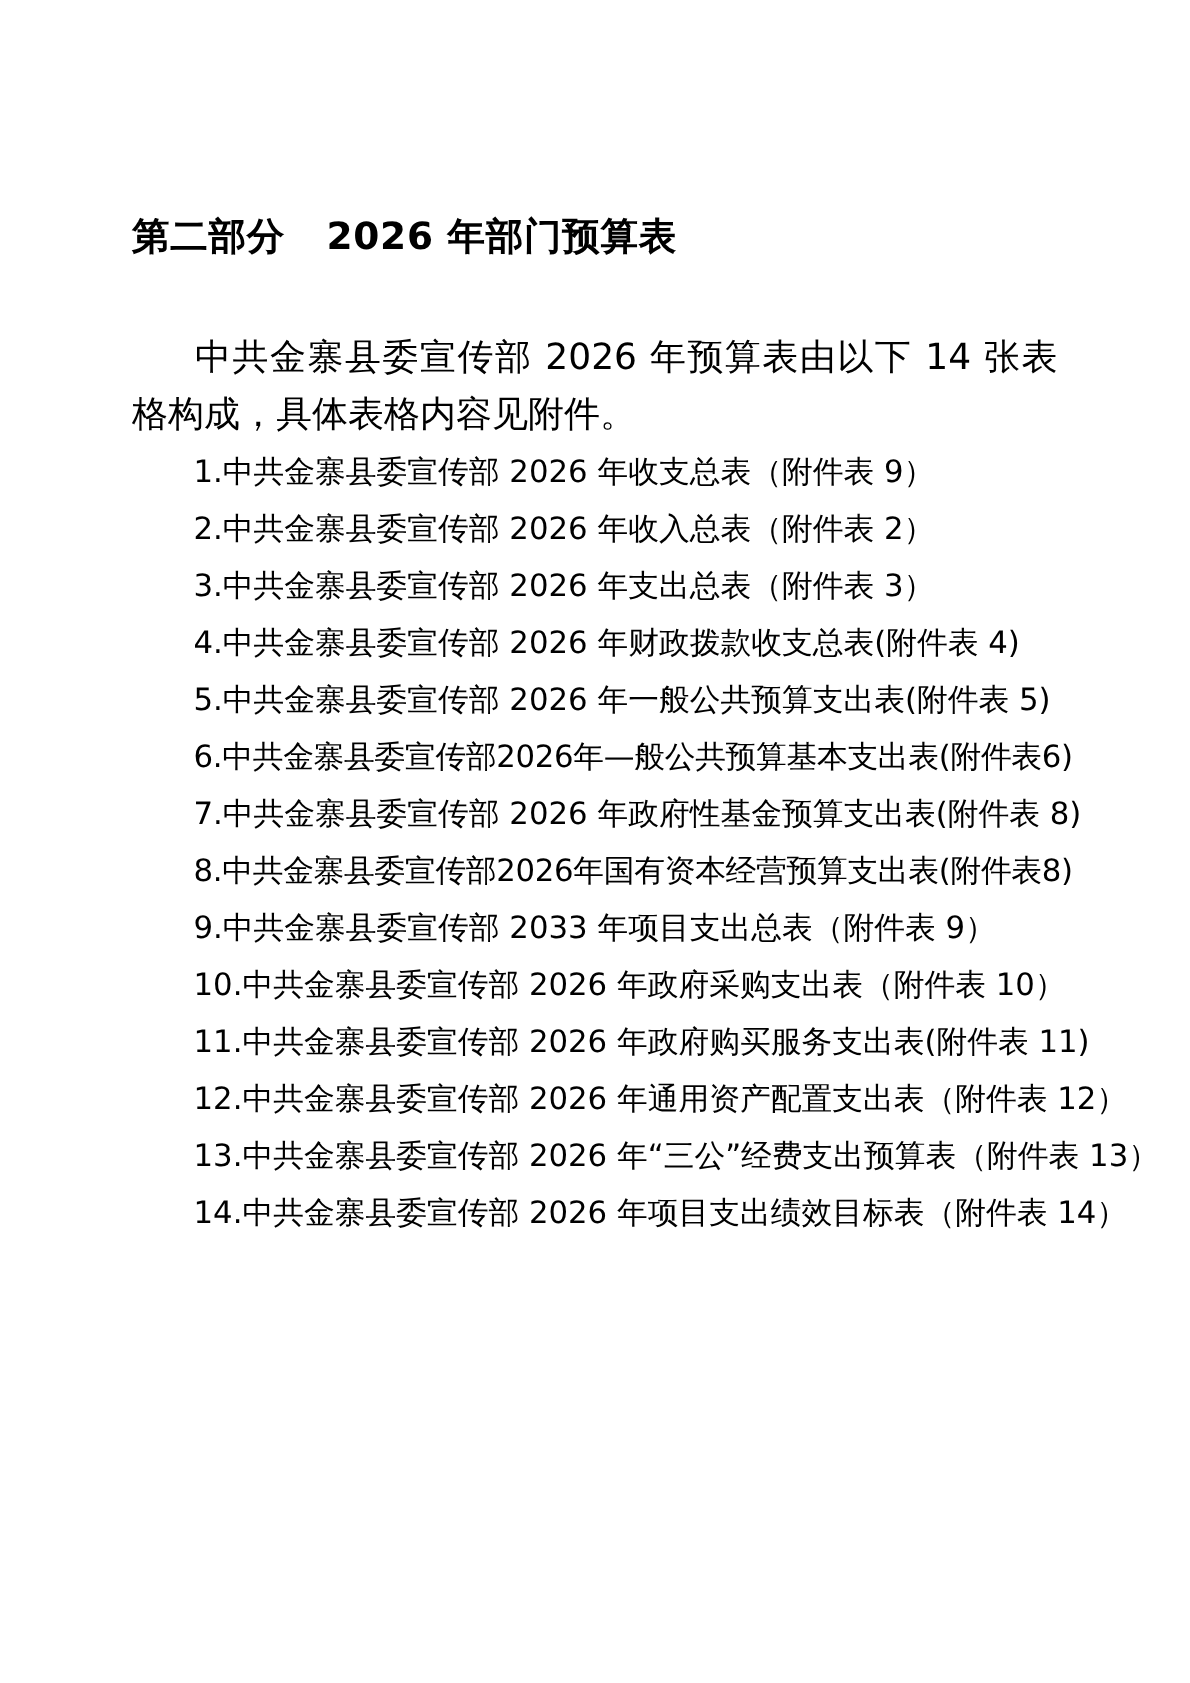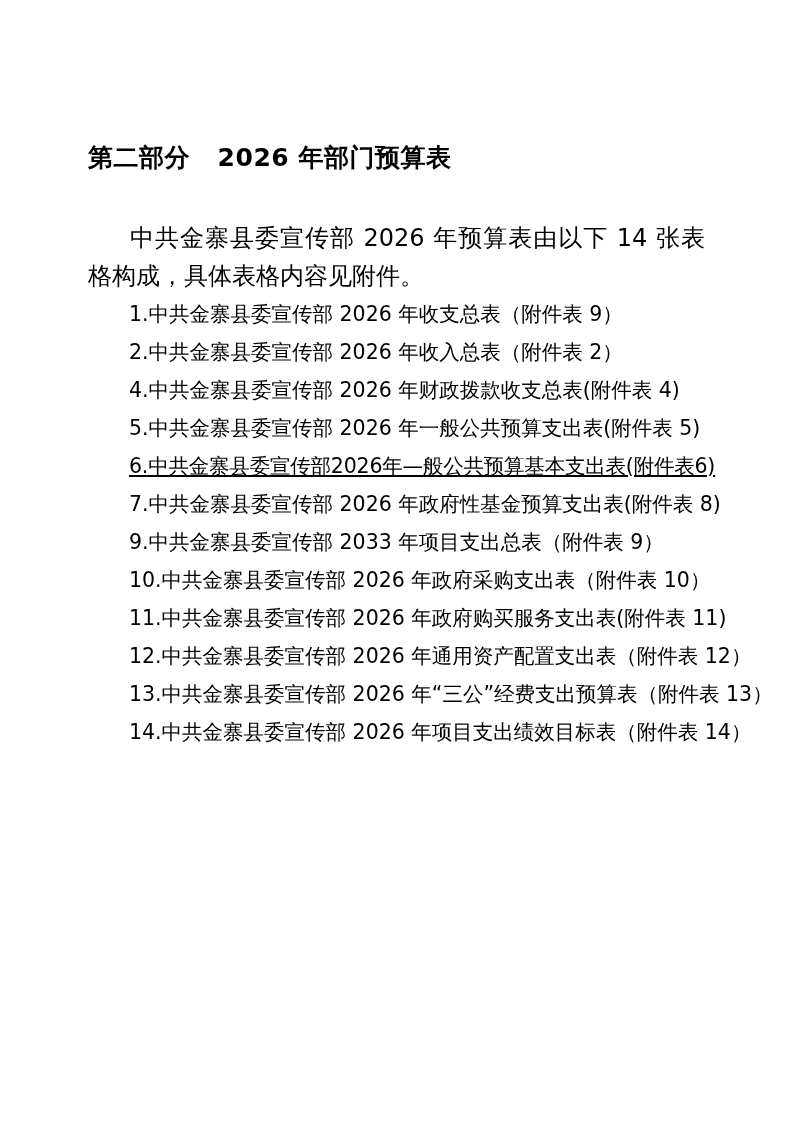--- a/index.html
+++ b/index.html
@@ -48,41 +48,42 @@
     list-style: none;
   }
   .list li {
     font-size: 20.5px;
     line-height: 38px;
     white-space: nowrap;
     padding-left: 41px;
   }
   .list li.compact {
     letter-spacing: -0.2px;
-    text-decoration: underline;
   }
 </style>
 </head>
 <body>
 
 <div class="page">
 
   <div class="doc-title">第二部分   2026 年部门预算表</div>
 
   <div class="intro">
     <span class="indent"></span><span>中共金寨县委宣传部 2026 年预算表由以下 14 张表格构成，</span><span>具体表格内容见附件。</span>
   </div>
 
   <ul class="list">
     <li>1.中共金寨县委宣传部 2026 年收支总表（附件表 9）</li>
     <li>2.中共金寨县委宣传部 2026 年收入总表（附件表 2）</li>
+    <li>3.中共金寨县委宣传部 2026 年支出总表（附件表 3）</li>
     <li>4.中共金寨县委宣传部 2026 年财政拨款收支总表(附件表 4)</li>
     <li>5.中共金寨县委宣传部 2026 年一般公共预算支出表(附件表 5)</li>
     <li class="compact">6.中共金寨县委宣传部2026年—般公共预算基本支出表(附件表6)</li>
     <li>7.中共金寨县委宣传部 2026 年政府性基金预算支出表(附件表 8)</li>
+    <li class="compact">8.中共金寨县委宣传部2026年国有资本经营预算支出表(附件表8)</li>
     <li>9.中共金寨县委宣传部 2033 年项目支出总表（附件表 9）</li>
     <li>10.中共金寨县委宣传部 2026 年政府采购支出表（附件表 10）</li>
     <li>11.中共金寨县委宣传部 2026 年政府购买服务支出表(附件表 11)</li>
     <li>12.中共金寨县委宣传部 2026 年通用资产配置支出表（附件表 12）</li>
     <li>13.中共金寨县委宣传部 2026 年“三公”经费支出预算表（附件表 13）</li>
     <li>14.中共金寨县委宣传部 2026 年项目支出绩效目标表（附件表 14）</li>
   </ul>
 
 </div>
 

